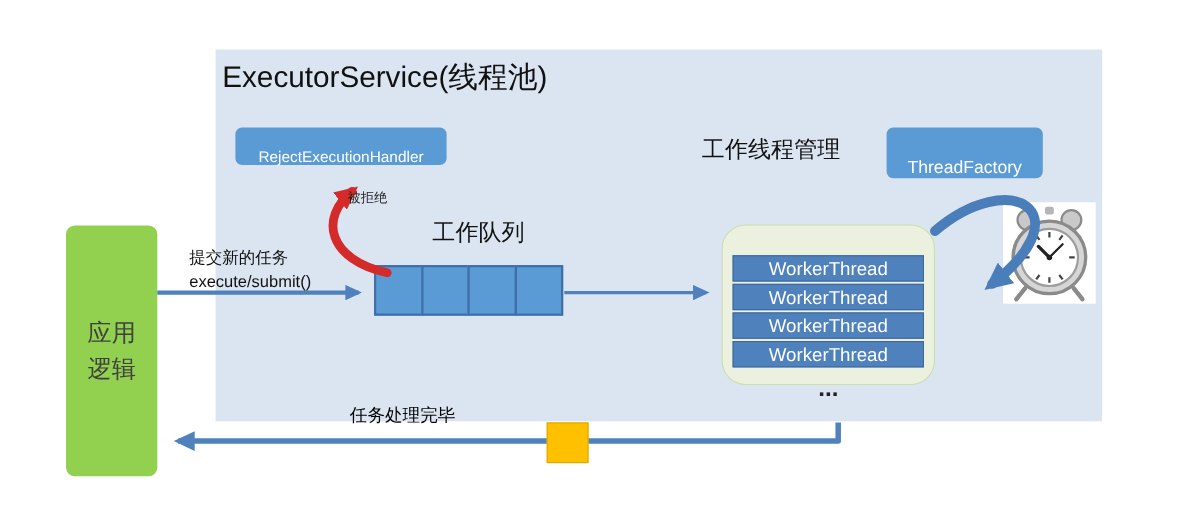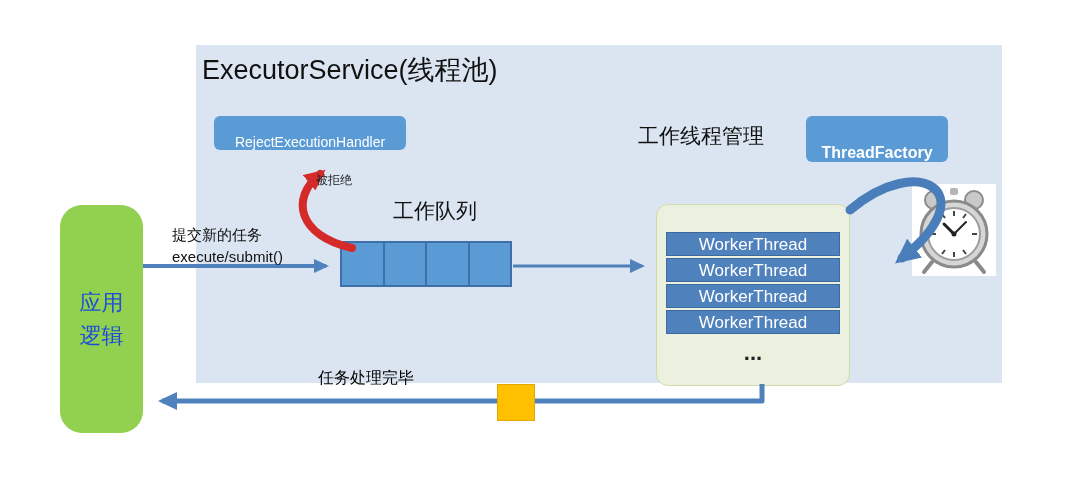--- a/index.html
+++ b/index.html
@@ -16,21 +16,21 @@
     position:absolute;left:202px;top:52px;font-size:27px;color:#111;
     z-index:6;white-space:nowrap;
   }
   
   .blue-shape{
     position:absolute;background:#5b9bd5;color:#ffffff;border-radius:6px;
     display:flex;align-items:flex-end;justify-content:center;z-index:3;
     white-space:nowrap;
   }
   .reject-btn{left:214px;top:116px;width:192px;height:34px;font-size:14px;}
-  .factory-btn{left:806px;top:116px;width:142px;height:46px;font-size:16px;font-weight:bold;}
+  .factory-btn{left:806px;top:116px;width:142px;height:46px;font-size:16px;}
   .worker-mgmt-label{
     position:absolute;left:638px;top:122px;font-size:21px;color:#111;z-index:6;
     white-space:nowrap;
   }
   .rejected-label{
     position:absolute;left:316px;top:172px;font-size:12px;color:#222;z-index:6;
     white-space:nowrap;
   }
   .queue-label{
     position:absolute;left:393px;top:197px;font-size:21px;color:#111;z-index:6;
@@ -41,28 +41,28 @@
     position:absolute;left:340px;top:241px;width:172px;height:46px;
     display:flex;z-index:3;
   }
   .queue-cell{
     flex:1;background:#5b9bd5;border:2px solid #3f6fa8;margin-left:-2px;
   }
   .queue-cell:first-child{margin-left:0;}
   
   .app-logic{
     position:absolute;left:60px;top:205px;width:83px;height:228px;
-    background:#92d050;border-radius:22px;color:#1d4ed8;font-size:22px;
+    background:#92d050;border-radius:8px;color:#404040;font-size:22px;
     display:flex;flex-direction:column;align-items:center;justify-content:center;
     line-height:1.5;z-index:3;text-align:center;
   }
   
   .worker-box{
-    position:absolute;left:656px;top:204px;width:194px;height:182px;
-    background:#ebf1de;border:1px solid #cdddab;border-radius:12px;z-index:3;
+    position:absolute;left:656px;top:204px;width:194px;height:146px;
+    background:#ebf1de;border:1px solid #cdddab;border-radius:22px;z-index:3;
     box-sizing:border-box;
   }
   .worker-bars{padding:27px 9px 0 9px;}
   .worker-bar{
     height:24px;margin-bottom:2px;background:#4f81bd;border:1px solid #3c69a0;
     color:#ffffff;font-size:17px;text-align:center;line-height:24px;
     box-sizing:border-box;
   }
   .worker-ellipsis{
     text-align:center;font-size:22px;font-weight:bold;color:#222;margin-top:6px;

